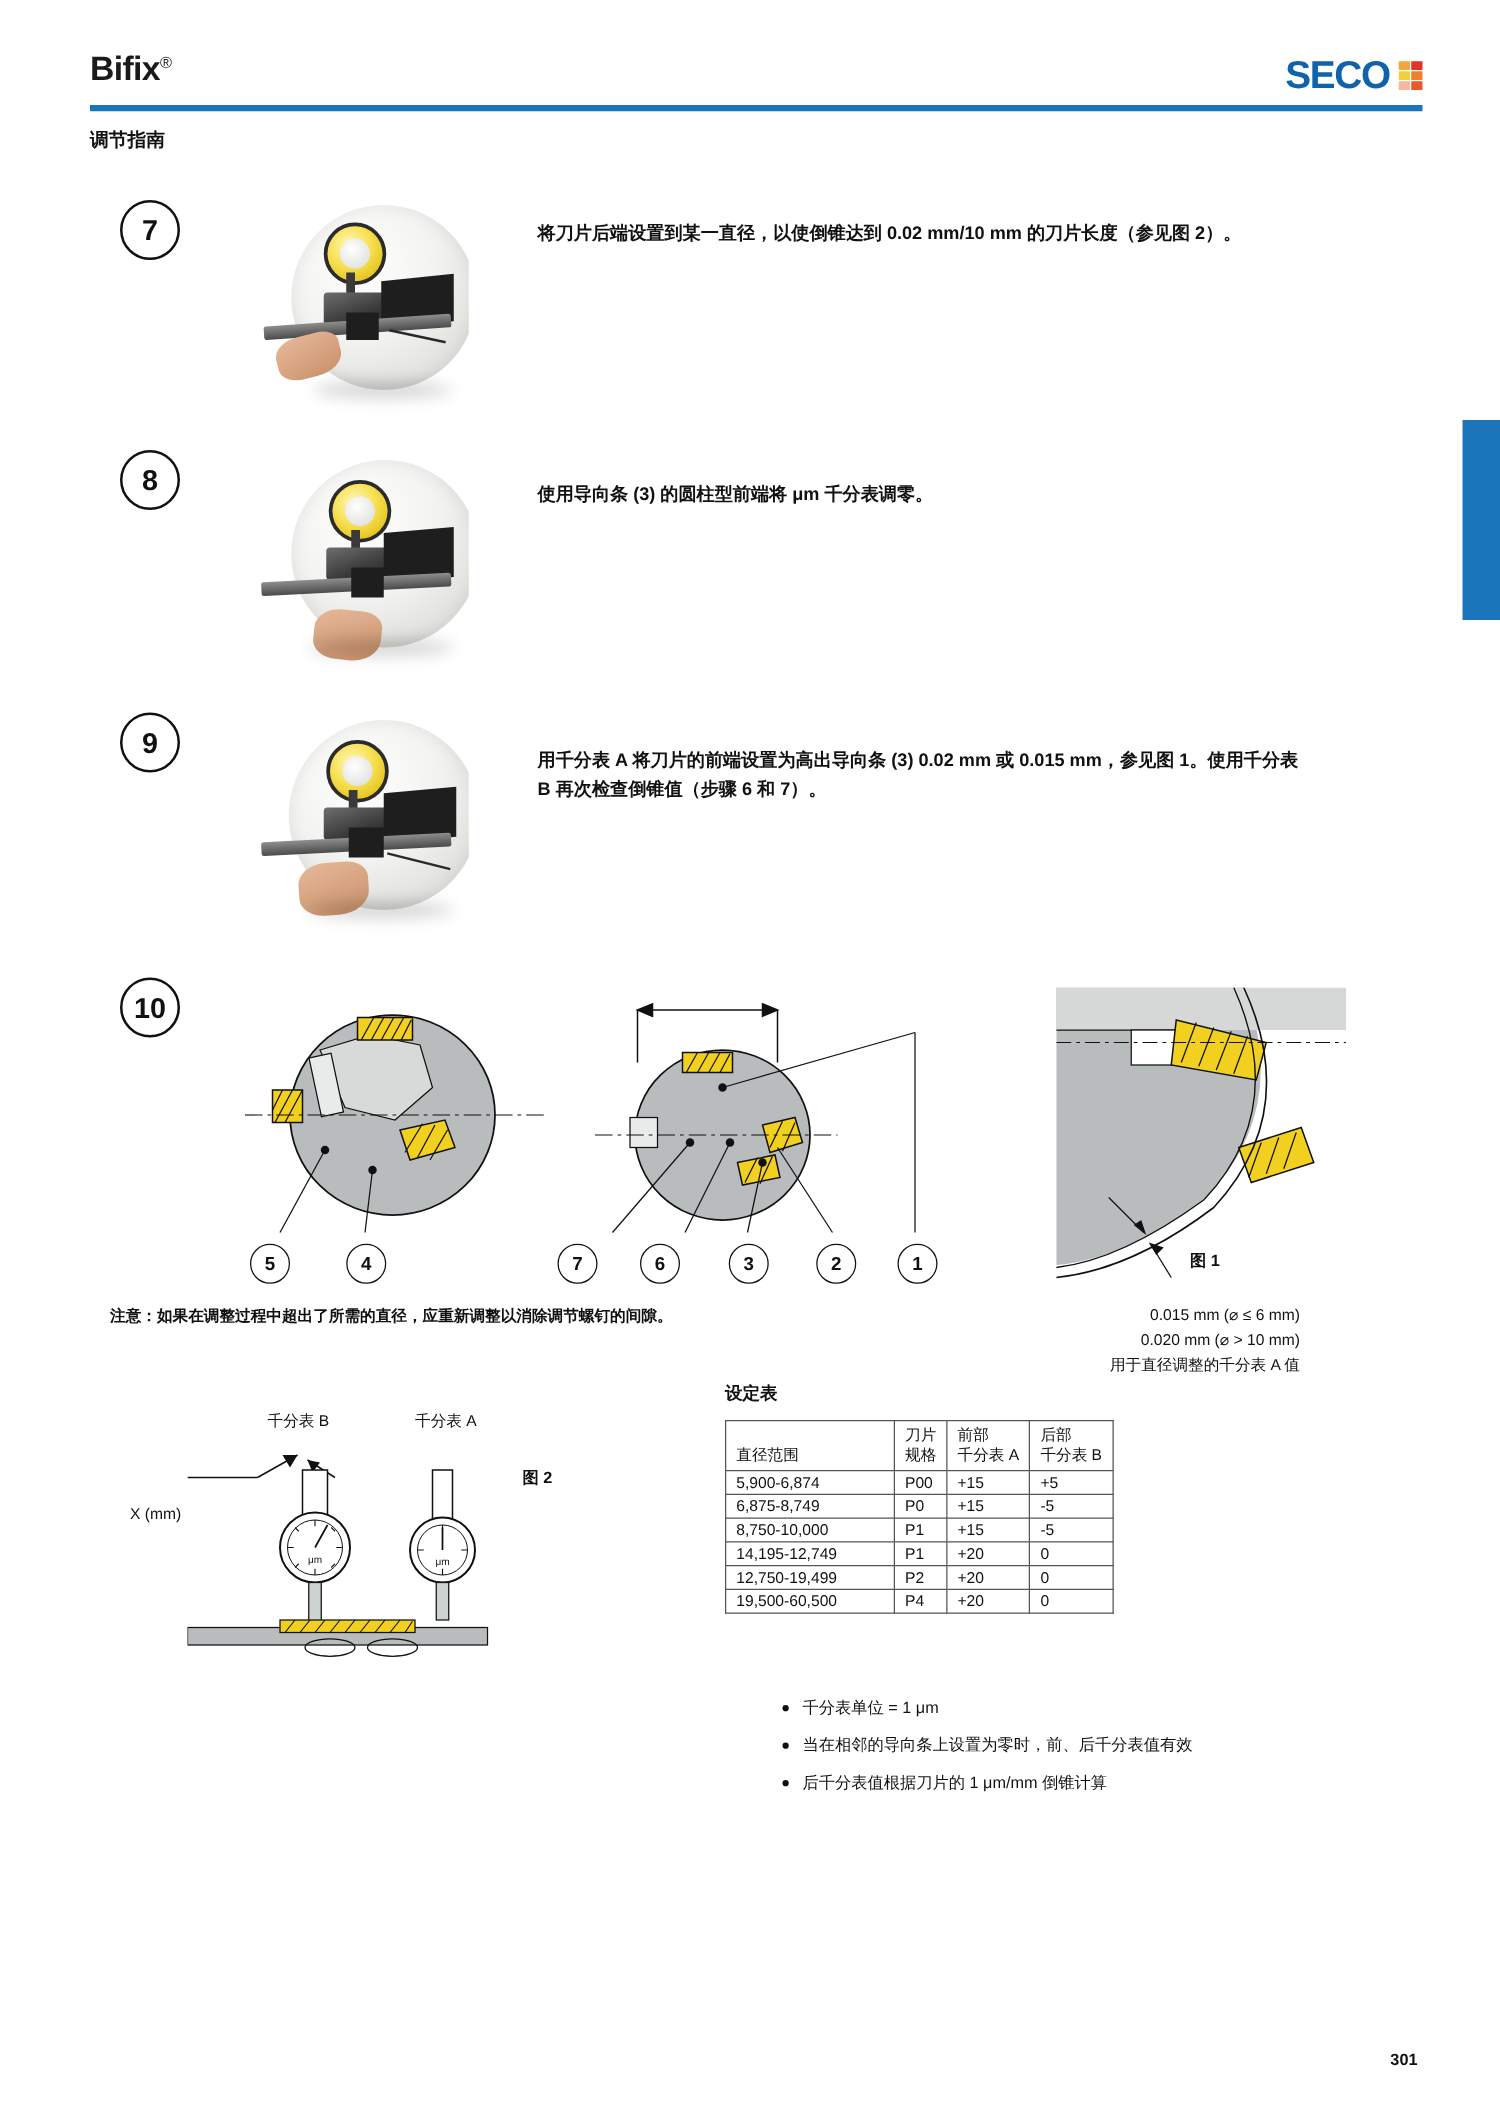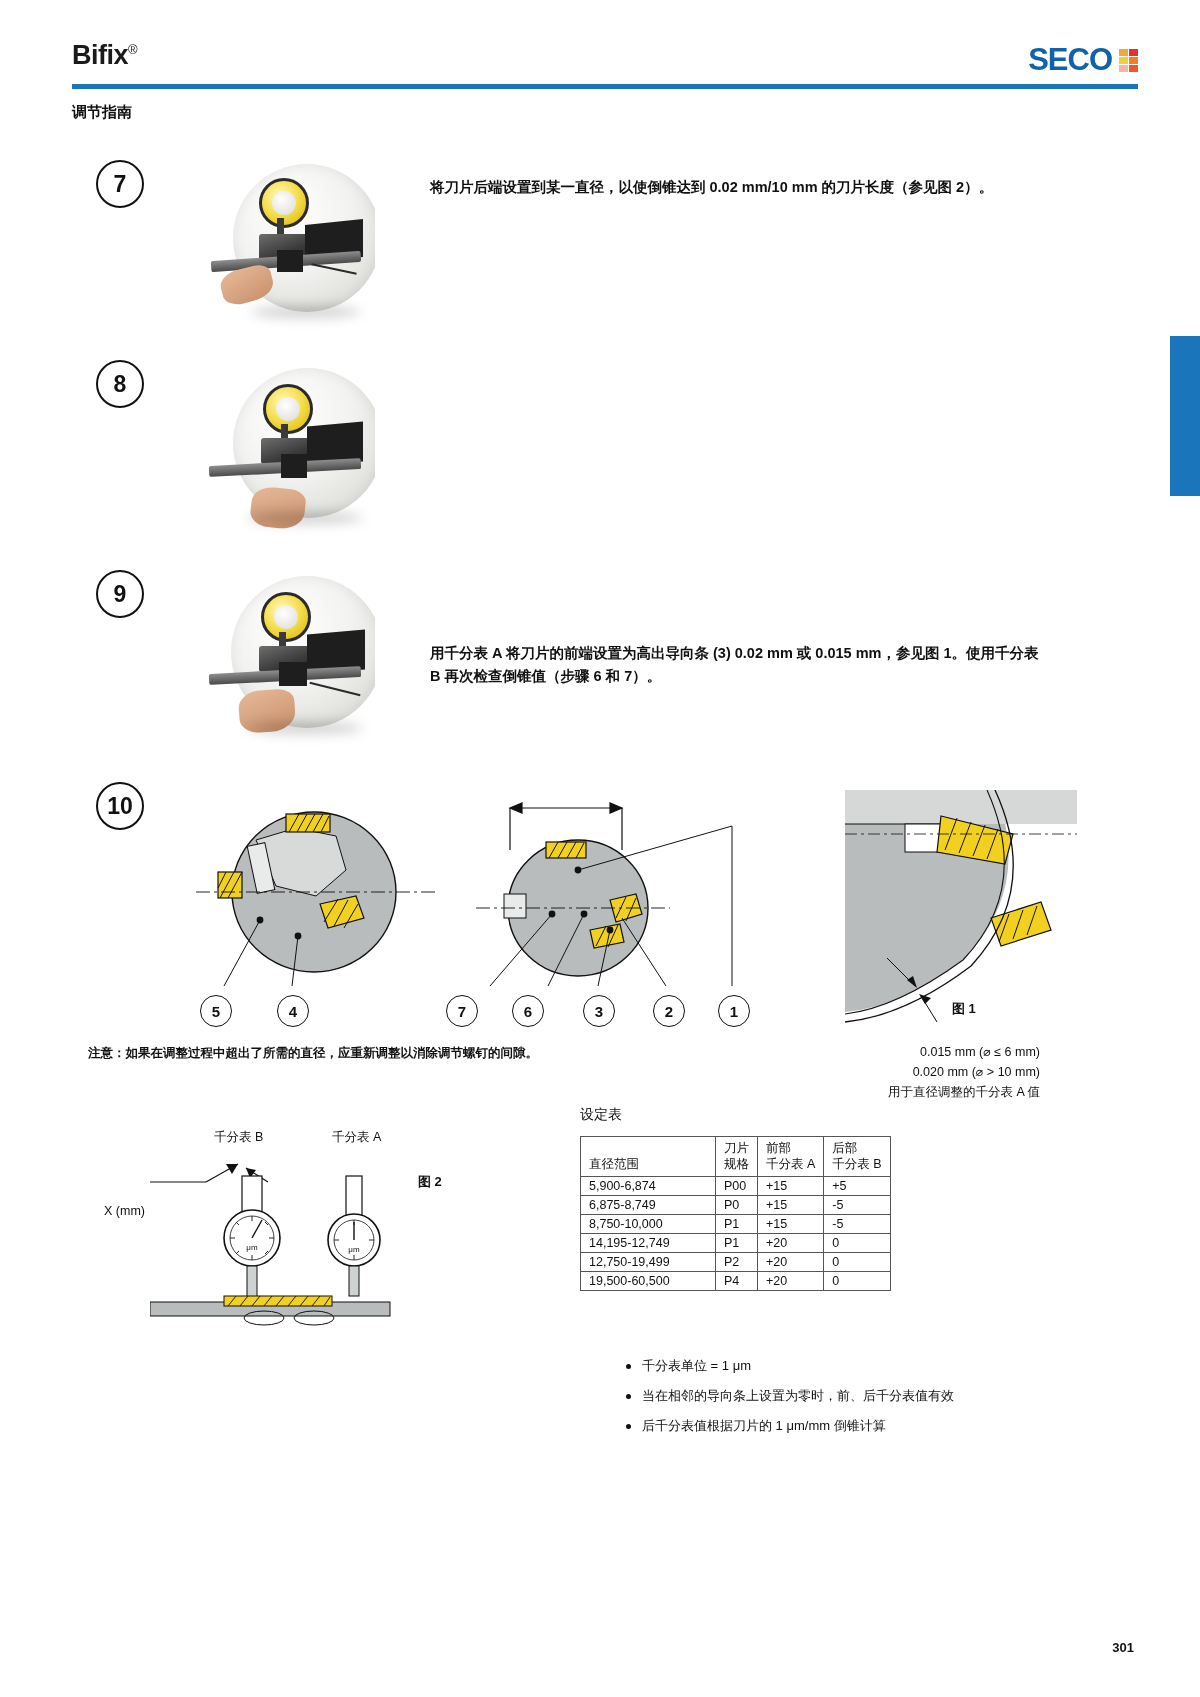--- a/index.html
+++ b/index.html
@@ -47,21 +47,21 @@
   .ph .darkblk{position:absolute;background:#1e1e1e;}
   .ph .wire{position:absolute;background:#2a2a2a;}
   
   .callout{position:absolute;width:30px;height:30px;border:1.6px solid #111;border-radius:50%;
     display:flex;align-items:center;justify-content:center;font-size:15px;font-weight:bold;
     background:#fff;color:#111;}
   .note{position:absolute;font-size:12.5px;font-weight:bold;color:#111;}
   .fig-label{position:absolute;font-size:13px;font-weight:bold;color:#111;}
   .tol-text{position:absolute;font-size:12.5px;color:#111;line-height:1.6;text-align:right;}
   
-  .tbl-title{position:absolute;left:580px;top:1106px;font-size:14px;font-weight:normal;color:#111;}
+  .tbl-title{position:absolute;left:580px;top:1106px;font-size:14px;font-weight:bold;color:#111;}
   table.setting{
     position:absolute;left:580px;top:1136px;border-collapse:collapse;font-size:12.5px;color:#111;
     background:#fff;
   }
   table.setting th,table.setting td{
     border:1px solid #555;padding:2px 8px;text-align:left;font-weight:normal;white-space:nowrap;
   }
   table.setting th{font-weight:normal;line-height:1.25;padding:4px 8px;vertical-align:bottom;}
   table.setting th.diam{width:118px;}
   
@@ -123,37 +123,38 @@
       <div class="gauge" style="left:60px;top:22px;width:44px;height:44px;"></div>
       <div class="gauge-stem" style="left:78px;top:62px;width:7px;height:20px;"></div>
       <div class="body" style="left:58px;top:76px;width:66px;height:26px;border-radius:3px;"></div>
       <div class="darkblk" style="left:104px;top:62px;width:56px;height:40px;transform:skewY(-5deg);"></div>
       <div class="bar" style="left:6px;top:100px;width:152px;height:11px;border-radius:2px;transform:rotate(-3deg);"></div>
       <div class="darkblk" style="left:78px;top:92px;width:26px;height:24px;"></div>
       <div class="hand" style="left:48px;top:126px;width:54px;height:40px;transform:rotate(6deg);"></div>
       <div class="shadow" style="left:44px;top:150px;width:116px;height:12px;"></div>
     </div>
   </div>
+  <div class="step-text" style="left:430px;top:385px;width:620px;">使用导向条 (3) 的圆柱型前端将 μm 千分表调零。</div>
 
   <div class="step-num" style="left:96px;top:570px;">9</div>
   <div class="step-photo" style="left:203px;top:570px;width:172px;height:178px;">
     <div class="ph">
       <div class="disc" style="left:28px;top:6px;width:152px;height:152px;"></div>
       <div class="gauge" style="left:58px;top:22px;width:44px;height:44px;"></div>
       <div class="gauge-stem" style="left:76px;top:62px;width:7px;height:20px;"></div>
       <div class="body" style="left:56px;top:76px;width:68px;height:26px;border-radius:3px;"></div>
       <div class="darkblk" style="left:104px;top:62px;width:58px;height:40px;transform:skewY(-5deg);"></div>
       <div class="bar" style="left:6px;top:100px;width:152px;height:11px;border-radius:2px;transform:rotate(-3deg);"></div>
       <div class="darkblk" style="left:76px;top:92px;width:28px;height:24px;"></div>
       <div class="hand" style="left:36px;top:120px;width:56px;height:42px;transform:rotate(-4deg);"></div>
       <div class="wire" style="left:106px;top:118px;width:52px;height:2px;transform:rotate(14deg);"></div>
       <div class="shadow" style="left:44px;top:152px;width:116px;height:12px;"></div>
     </div>
   </div>
-  <div class="step-text" style="left:430px;top:598px;width:615px;margin-top:44px;">用千分表 A 将刀片的前端设置为高出导向条 (3) 0.02 mm 或 0.015 mm，参见图 1。使用千分表 B 再次检查倒锥值（步骤 6 和 7）。</div>
+  <div class="step-text" style="left:430px;top:598px;width:615px;">用千分表 A 将刀片的前端设置为高出导向条 (3) 0.02 mm 或 0.015 mm，参见图 1。使用千分表 B 再次检查倒锥值（步骤 6 和 7）。</div>
 
   <div class="step-num" style="left:96px;top:782px;">10</div>
 
   <svg style="position:absolute;left:196px;top:800px;" width="240" height="200" viewBox="0 0 240 200">
     <ellipse cx="118" cy="92" rx="82" ry="80" fill="#b9bcbd" stroke="#111" stroke-width="1.4"></ellipse>
     <path d="M60 40 L100 28 L140 36 L150 70 L120 96 L80 86 Z" fill="#d8dada" stroke="#111" stroke-width="1"></path>
     <rect x="90" y="14" width="44" height="18" fill="#f2d020" stroke="#111" stroke-width="1.2"></rect>
     <g stroke="#111" stroke-width="1">
       <line x1="93" y1="32" x2="103" y2="14"></line>
         <line x1="101" y1="32" x2="111" y2="14"></line>

